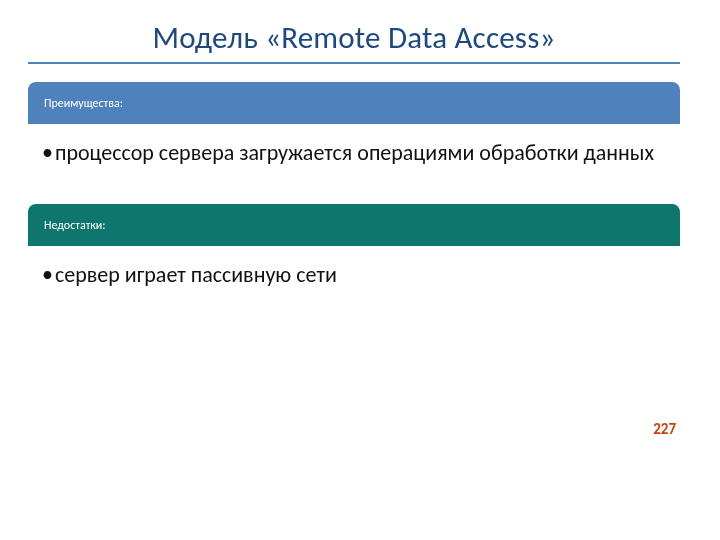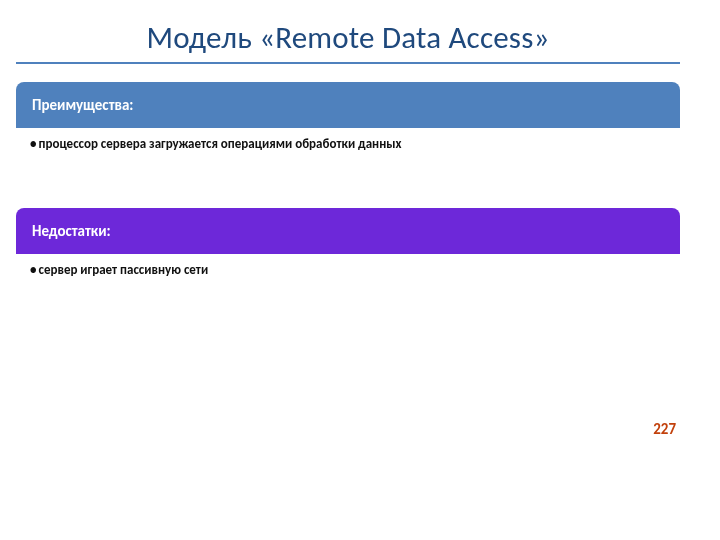--- a/index.html
+++ b/index.html
@@ -10,72 +10,71 @@
     background: #ffffff;
     font-family: "Calibri", "Arial", sans-serif;
     position: relative;
     overflow: hidden;
   }
   .slide {
     width: 720px;
     height: 472px;
     position: relative;
     box-sizing: border-box;
-    padding: 18px 40px 0 16px;
+    padding: 18px 40px 0 28px;
   }
   .title {
     text-align: center;
     font-size: 31px;
     color: #1f497d;
     font-weight: 400;
     margin: 0 0 6px 0;
     letter-spacing: 0.2px;
   }
   .title-rule {
     border: none;
     border-top: 2.5px solid #4f81bd;
     margin: 0 0 18px 0;
   }
   .panel-header {
     color: #ffffff;
-    font-size: 15px;
-    font-weight: 700;
+    font-size: 12px;
+    font-weight: 400;
     padding: 14px 16px 24px 16px;
     border-radius: 8px 8px 0 0;
     position: relative;
   }
   .panel-header.advantages {
     background: #4f81bd;
   }
   .panel-header.disadvantages {
-    background: #6d28d9;
+    background: #0f766e;
   }
   .panel-body {
     background: #ffffff;
     position: relative;
     margin-top: -10px;
     padding: 8px 10px 10px 14px;
     border-radius: 0;
   }
   .block {
     margin-bottom: 4px;
   }
   ul.bullets {
     list-style: none;
     margin: 0;
     padding: 0;
   }
   ul.bullets li {
-    font-size: 13px;
+    font-size: 22px;
     color: #111;
     line-height: 1.18;
     padding-left: 14px;
     text-indent: -14px;
-    margin: 0 0;
-    font-weight: bold;
+    margin: 8px 0;
   }
   ul.bullets li::before {
     content: "•";
     padding-right: 2px;
   }
   
   .stack {
     position: relative;
   }
   .cutoff-mask {

